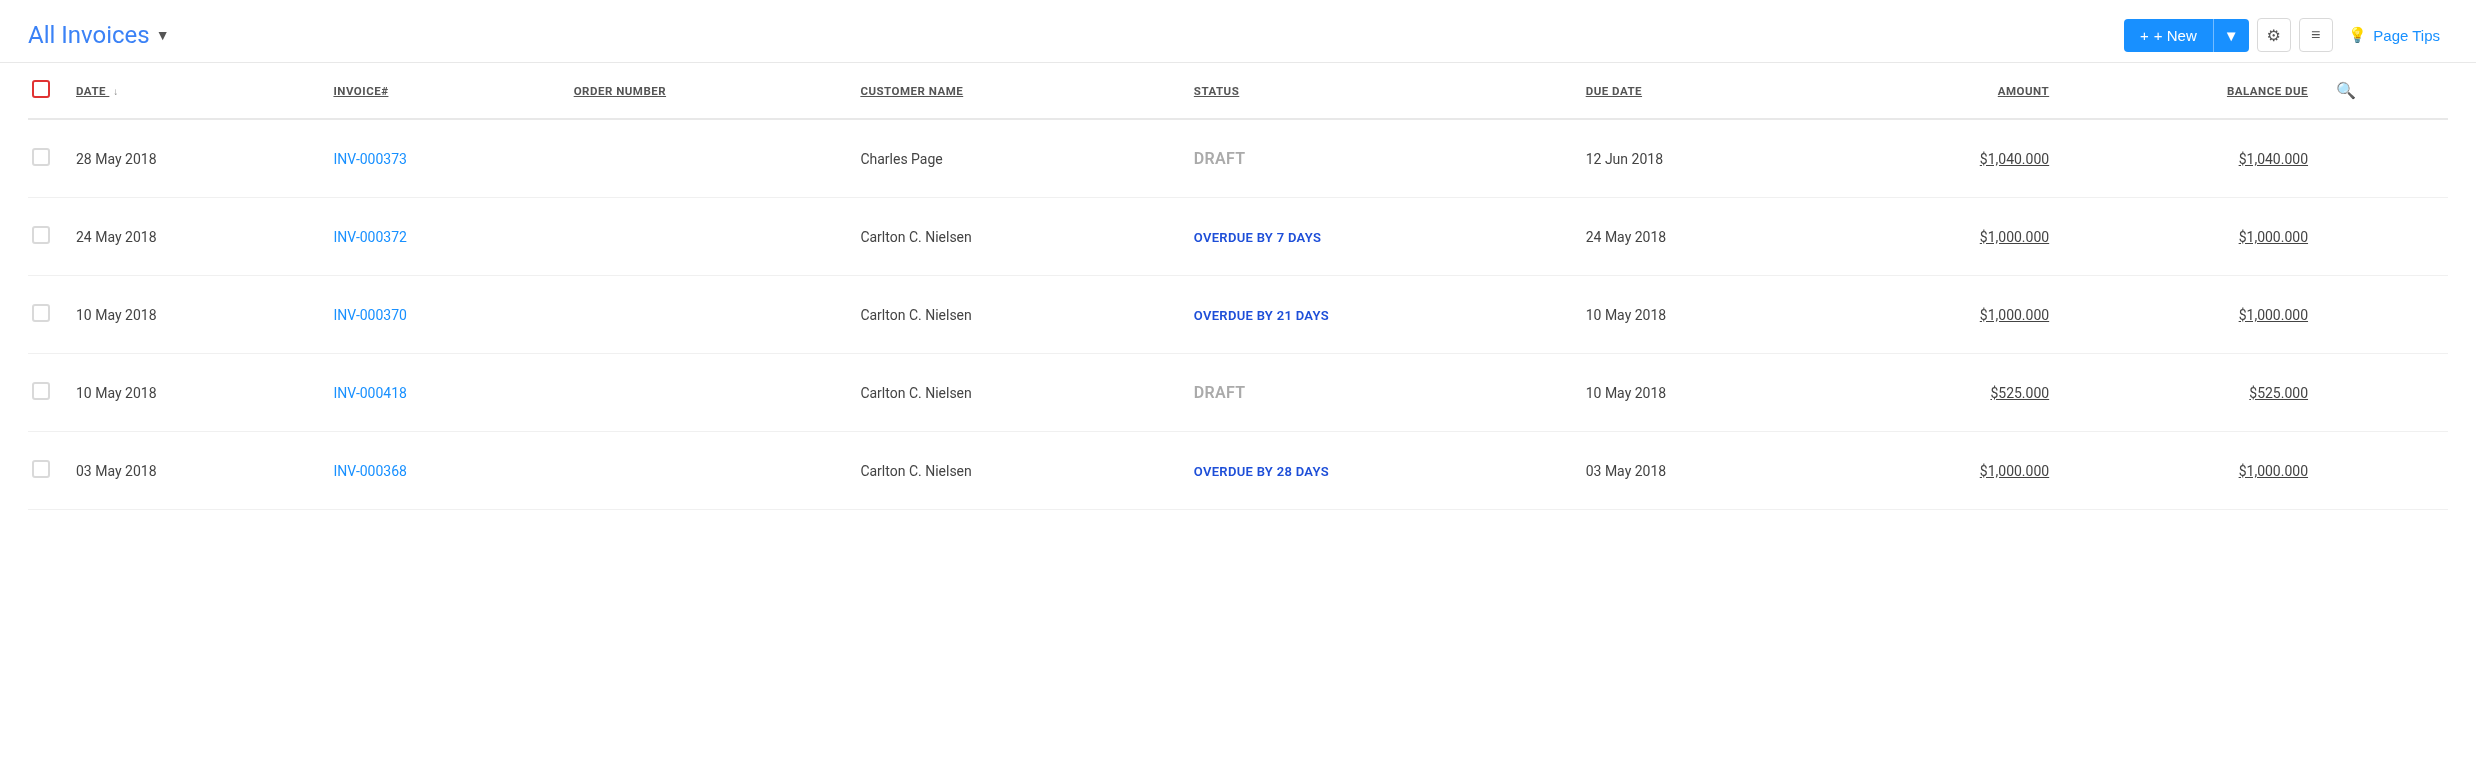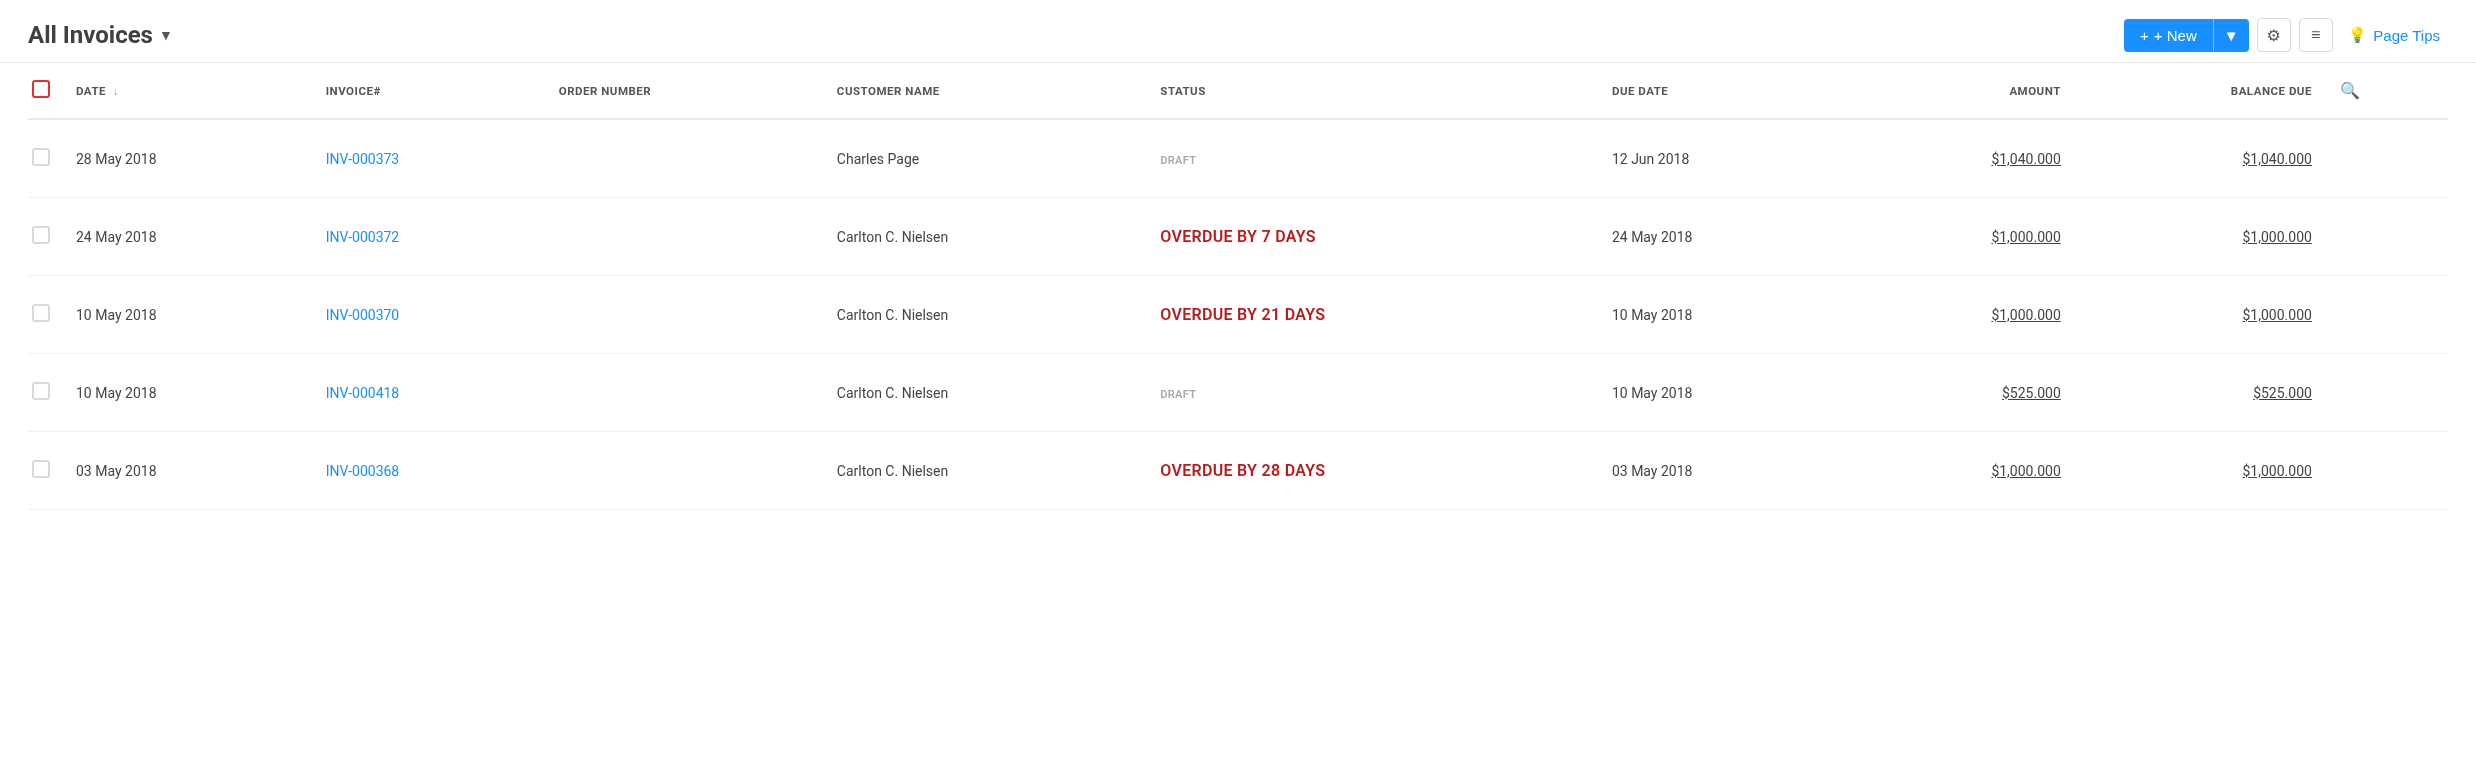--- a/index.html
+++ b/index.html
@@ -16,22 +16,22 @@
       padding: 18px 28px 10px 28px;
       border-bottom: 1px solid #e8e8e8;
     }
     .header-left {
       display: flex;
       align-items: center;
       gap: 6px;
     }
     .page-title {
       font-size: 24px;
-      font-weight: 700;
-      color: #404040;
+      font-weight: 400;
+      color: #3b82f6;
       text-align: center;
     }
     .dropdown-arrow {
       color: #555;
       font-size: 14px;
       cursor: pointer;
     }
     .header-right {
       display: flex;
       align-items: center;
@@ -98,20 +98,21 @@
     }
     thead th {
       padding: 14px 12px;
       text-align: left;
       font-size: 11.5px;
       font-weight: 700;
       color: #555;
       letter-spacing: 0.5px;
       text-transform: uppercase;
       white-space: nowrap;
+      text-decoration: underline;
     }
     thead th.right { text-align: right; }
     tbody tr {
       border-bottom: 1px solid #f0f0f0;
     }
     tbody td {
       padding: 28px 12px;
       font-size: 14px;
       color: #444;
       white-space: nowrap;
@@ -142,27 +143,27 @@
       border: 2px solid #e03232;
     }
     .invoice-link {
       color: #1890ff;
       text-decoration: none;
       cursor: pointer;
       text-align: right;
     }
     .status-draft {
       color: #aaa;
-      font-size: 11px;
+      font-size: 16px;
       font-weight: 600;
       letter-spacing: 0.3px;
     }
     .status-overdue {
-      color: #b91c1c;
-      font-size: 16px;
+      color: #1d4ed8;
+      font-size: 13px;
       font-weight: 600;
       letter-spacing: 0.3px;
     }
     .search-icon-btn {
       background: none;
       border: none;
       cursor: pointer;
       color: #888;
       font-size: 16px;
       padding: 4px;

